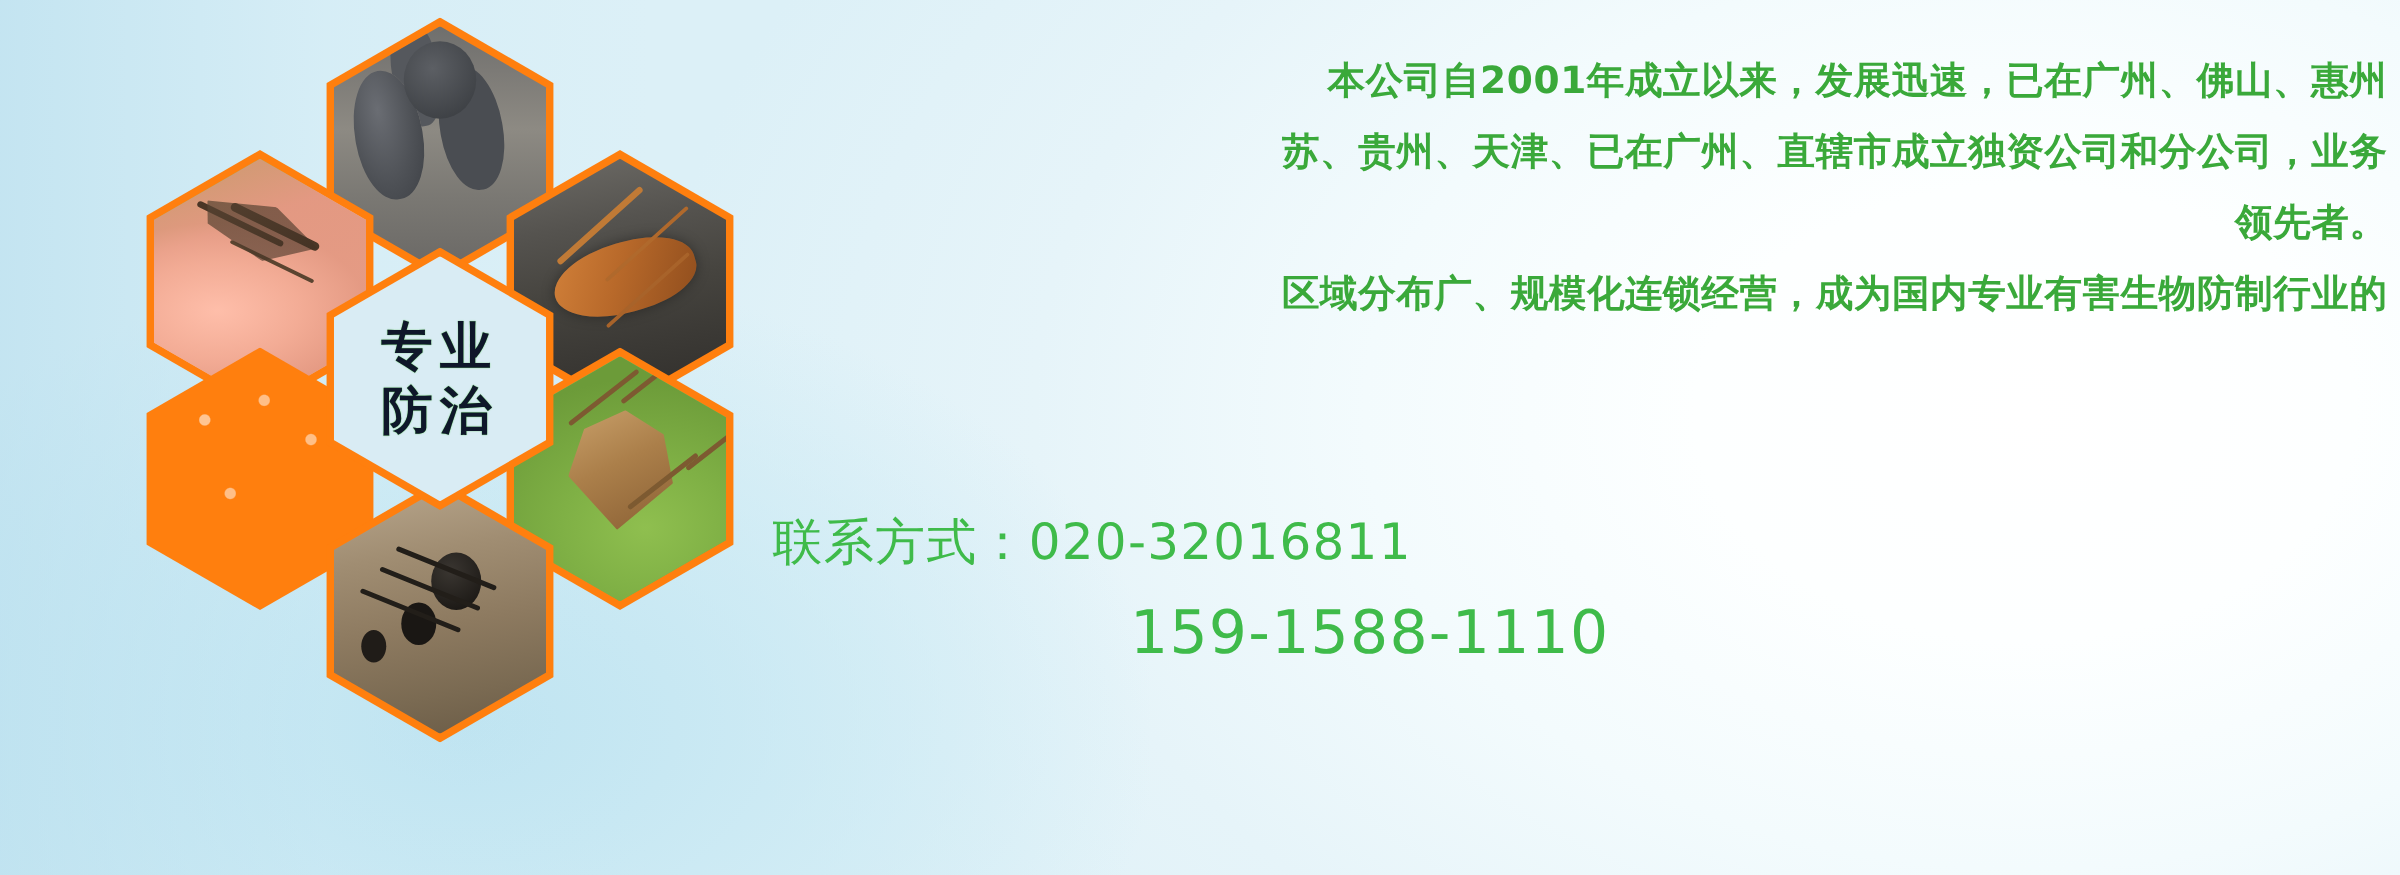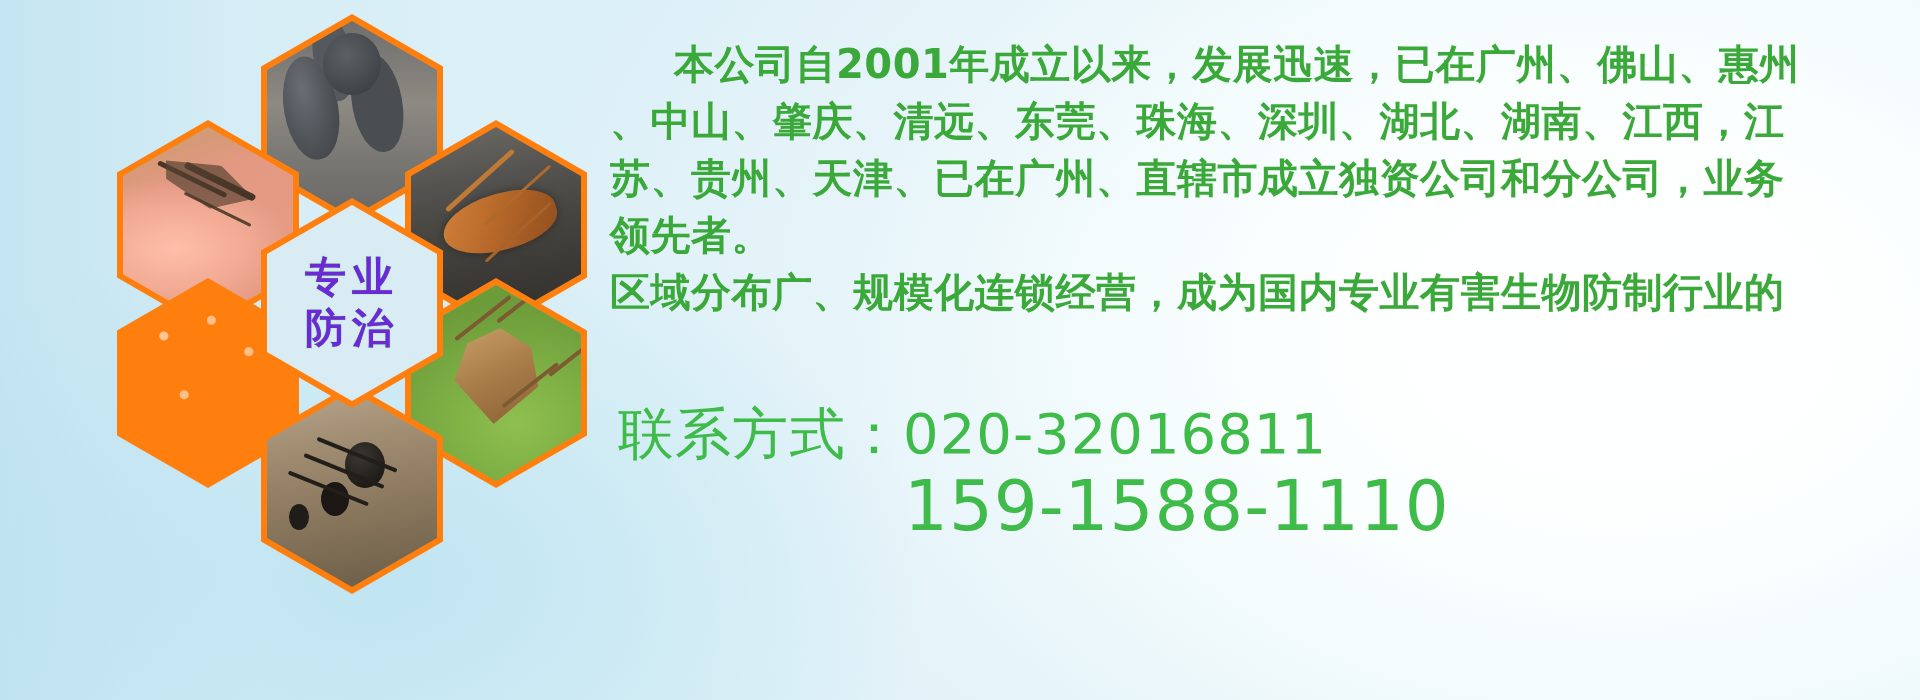--- a/index.html
+++ b/index.html
@@ -46,21 +46,21 @@
   .h-mosq   {left:22px;  top:112px;}
   .h-roach  {left:310px; top:112px;}
   .h-flies  {left:22px;  top:270px;}
   .h-bug    {left:310px; top:270px;}
   .h-ant    {left:166px; top:376px;}
   .h-center {left:166px; top:190px;}
 
   .hex.center{background:#ff7f0e;}
   .hex.center .inner{background:#d9ecf4;display:flex;align-items:center;justify-content:center;}
   .centertext{
-    text-align:center;color:#6d28d9;
+    text-align:center;color:#0f172a;
     font-family:"DejaVu Sans","Liberation Sans",sans-serif;
     font-weight:700;font-size:41px;line-height:1.25;letter-spacing:6px;
     text-shadow:0 0 1px #45c13a;
   }
   .centertext div{white-space:nowrap;}
 
   
   .img.mosquito{
     background:
       radial-gradient(ellipse 120px 70px at 30% 62%, rgba(255,190,170,.95) 0%, rgba(243,170,148,.9) 55%, rgba(226,148,126,.85) 100%),
@@ -155,33 +155,33 @@
     content:"";position:absolute;left:20%;top:40%;width:86px;height:4px;background:#221e19;
     transform:rotate(22deg);border-radius:3px;
     box-shadow:-8px 22px 0 0 #221e19, 6px -20px 0 0 #221e19;
   }
 
   
   .copy{
     position:absolute;left:610px;top:36px;width:1300px;z-index:4;
     color:#3aa93a;
     font-family:"DejaVu Sans","Liberation Sans",sans-serif;
-    font-size:40px;font-weight:700;line-height:57px;letter-spacing:.5px;
+    font-size:30px;font-weight:700;line-height:57px;letter-spacing:.5px;text-align:right;
   }
   .copy p{margin:0;white-space:nowrap;}
   .copy p.indent{text-indent:64px;}
 
   .contact{
     position:absolute;left:618px;top:398px;width:1300px;z-index:4;
     color:#3fbb4a;
     font-family:"DejaVu Sans","Liberation Sans",sans-serif;
     font-weight:400;
   }
-  .contact .line1{font-size:56px;line-height:72px;letter-spacing:1px;white-space:nowrap;}
-  .contact .line2{font-size:69px;line-height:72px;letter-spacing:1px;white-space:nowrap;padding-left:286px;}
+  .contact .line1{font-size:40px;line-height:72px;letter-spacing:1px;white-space:nowrap;}
+  .contact .line2{font-size:48px;line-height:72px;letter-spacing:1px;white-space:nowrap;padding-left:286px;}
   .contact .num{font-family:"DejaVu Sans","Liberation Sans",sans-serif;}
 </style>
 </head>
 <body>
 
 <div id="banner">
 
   <div class="hexwrap">
 
     <div class="hex h-rats">
@@ -225,21 +225,20 @@
         <div class="centertext">
           <div>专业</div>
           <div>防治</div>
         </div>
       </div>
     </div>
   </div>
 
   <div class="copy">
     <p class="indent">本公司自2001年成立以来，发展迅速，已在广州、佛山、惠州</p>
-    <p>、中山、肇庆、清远、东莞、珠海、深圳、湖北、湖南、江西，江</p>
     <p>苏、贵州、天津、已在广州、直辖市成立独资公司和分公司，业务</p>
     <p>领先者。</p>
     <p>区域分布广、规模化连锁经营，成为国内专业有害生物防制行业的</p>
   </div>
 
   <div class="contact">
     <div class="line1"><span>联系方式：</span><span class="num">020-32016811</span></div>
     <div class="line2"><span class="num">159-1588-1110</span></div>
   </div>
 

